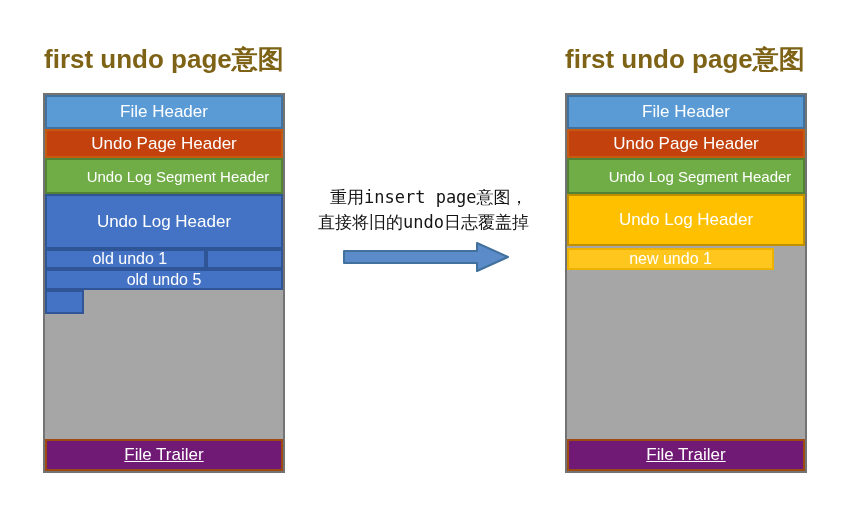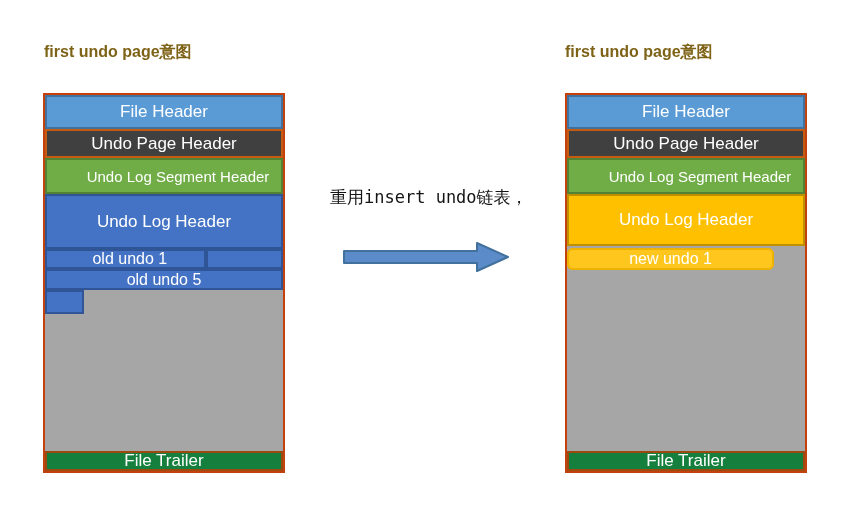--- a/index.html
+++ b/index.html
@@ -1,45 +1,45 @@
 <!DOCTYPE html>
 <html><head>
 <meta charset="utf-8">
 <style>
   html,body { margin:0; padding:0; }
   body {
     width:857px; height:514px; background:#ffffff; position:relative;
     font-family:"Liberation Sans", sans-serif; overflow:hidden;
   }
   .title {
-    position:absolute; top:42px; font-size:16px; font-weight:bold;
+    position:absolute; top:42px; font-size:26px; font-weight:bold;
     color:#7E6317; white-space:nowrap;
   }
   .title.t-left  { left:44px; }
   .title.t-right { left:565px; }
 
   .page {
     position:absolute; top:93px; width:242px; height:380px;
-    background:#A6A6A6; border:2px solid #c2410c; box-sizing:border-box;
+    background:#A6A6A6; border:2px solid #737373; box-sizing:border-box;
     display:flex; flex-direction:column;
   }
   .page.p-left  { left:43px; }
   .page.p-right { left:565px; }
 
   .box {
     box-sizing:border-box; width:100%; flex:0 0 auto;
     display:flex; align-items:center; justify-content:center;
     color:#ffffff; white-space:nowrap;
   }
   .fh   { height:34px; background:#5B9BD5; box-shadow:inset 0 0 0 2px #41719C; font-size:17px; }
-  .uph  { height:29px; background:#404040; box-shadow:inset 0 0 0 2px #C55A11; font-size:17px; }
+  .uph  { height:29px; background:#c2410c; box-shadow:inset 0 0 0 2px #C55A11; font-size:17px; }
   .ulsh { height:36px; background:#70AD47; box-shadow:inset 0 0 0 2px #548235; font-size:15px;padding-left:28px; }
   .ulh  { height:55px; background:#4472C4; box-shadow:inset 0 0 0 2px #2F5597; font-size:17px; }
   .ulhy { height:52px; background:#FFC000; box-shadow:inset 0 0 0 2px #BF9000; font-size:17px; }
-  .ft   { height:20px; background:#15803d; box-shadow:inset 0 0 0 2px #9C4A10; font-size:17px; margin-top:auto; }
+  .ft   { height:32px; background:#701a75; box-shadow:inset 0 0 0 2px #9C4A10; font-size:17px; margin-top:auto;text-decoration:underline; }
 
   .row { display:flex; flex:0 0 auto; width:100%; }
   .row .cell {
     box-sizing:border-box; display:flex; align-items:center; justify-content:center;
     color:#ffffff; font-size:16px; white-space:nowrap;
   }
   .blue { background:#4472C4; box-shadow:inset 0 0 0 2px #2F5597; }
   .row.r1 { height:20px; }
   .row.r1 .c-label { width:67.5%;padding-left:9px; }
   .row.r1 .c-rest  { flex:1; }
@@ -48,21 +48,21 @@
   .row.r3 { height:24px; }
   .row.r3 .c-left  { width:16.5%; }
   .row.r3 .c-label { width:51%; }
   .row.r3 .c-free  { flex:1; background:transparent; }
 
   .gap2 { height:2px; flex:0 0 auto; }
   .nu1 {
     height:22px; width:87%; flex:0 0 auto; box-sizing:border-box;
     background:#FFC61E; box-shadow:inset 0 0 0 2px #EDB200;
     display:flex; align-items:center; justify-content:center;
-    color:#ffffff; font-size:16px; white-space:nowrap;border-radius:6px;
+    color:#ffffff; font-size:16px; white-space:nowrap;
   }
   .gray-fill { flex:1 1 auto; }
 
   .annotation {
     position:absolute; left:318px; top:185px; width:236px;
     color:#141414; font-size:17px; line-height:25px;
     font-family:"DejaVu Sans Mono", "Liberation Sans", monospace;
     white-space:nowrap;
   }
   .annotation .l1 { padding-left:12px; }
@@ -89,21 +89,22 @@
   </div>
   <div class="row r3">
     <div class="cell c-left blue"></div>
     <div class="cell c-free"></div>
   </div>
   <div class="gray-fill"></div>
   <div class="box ft">File Trailer</div>
 </div>
 
 <div class="annotation">
-  <div class="l1">重用insert undo链表，</div>
+  <div class="l1">重用insert page意图，</div>
+  <div class="l2">直接将旧的undo日志覆盖掉</div>
 </div>
 
 <div class="arrow-wrap">
   <svg width="170" height="34" viewBox="0 0 170 34">
     <polygon points="3,11 136,11 136,3 167,17 136,31 136,23 3,23" fill="#5B8BC9" stroke="#41719C" stroke-width="2" stroke-linejoin="round"></polygon>
   </svg>
 </div>
 
 <div class="page p-right">
   <div class="box fh">File Header</div>

